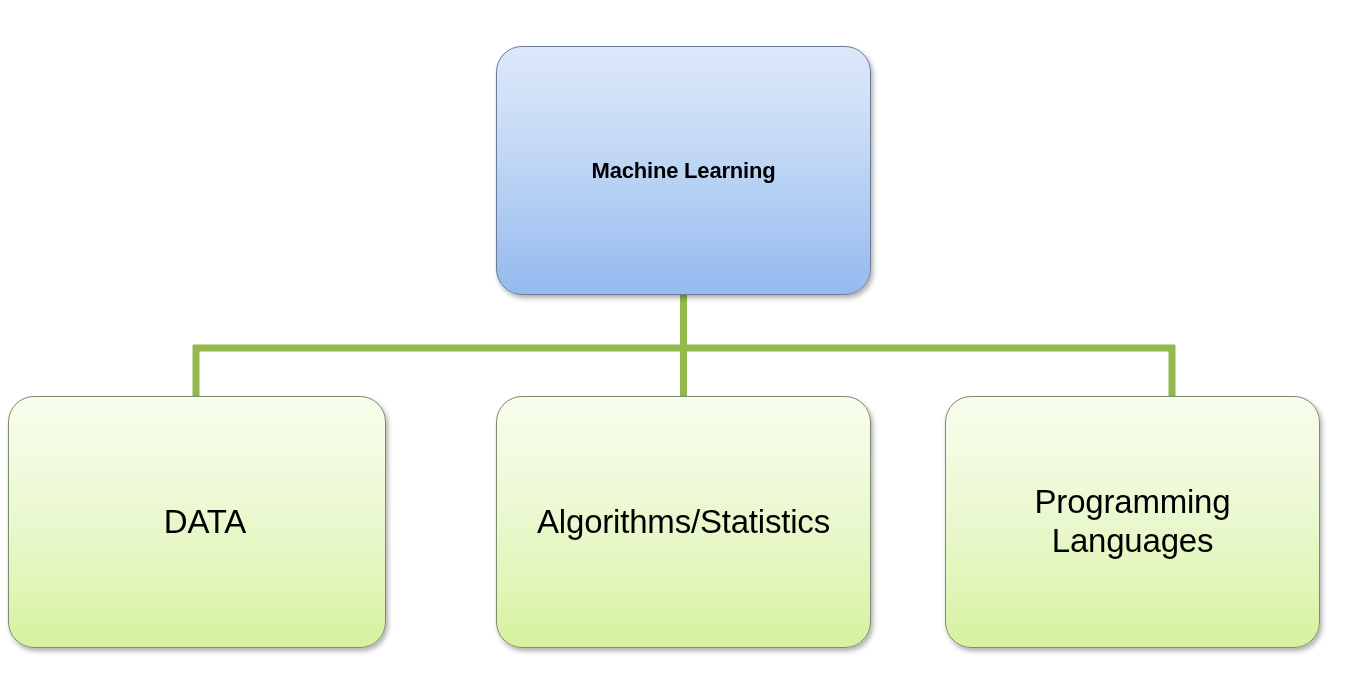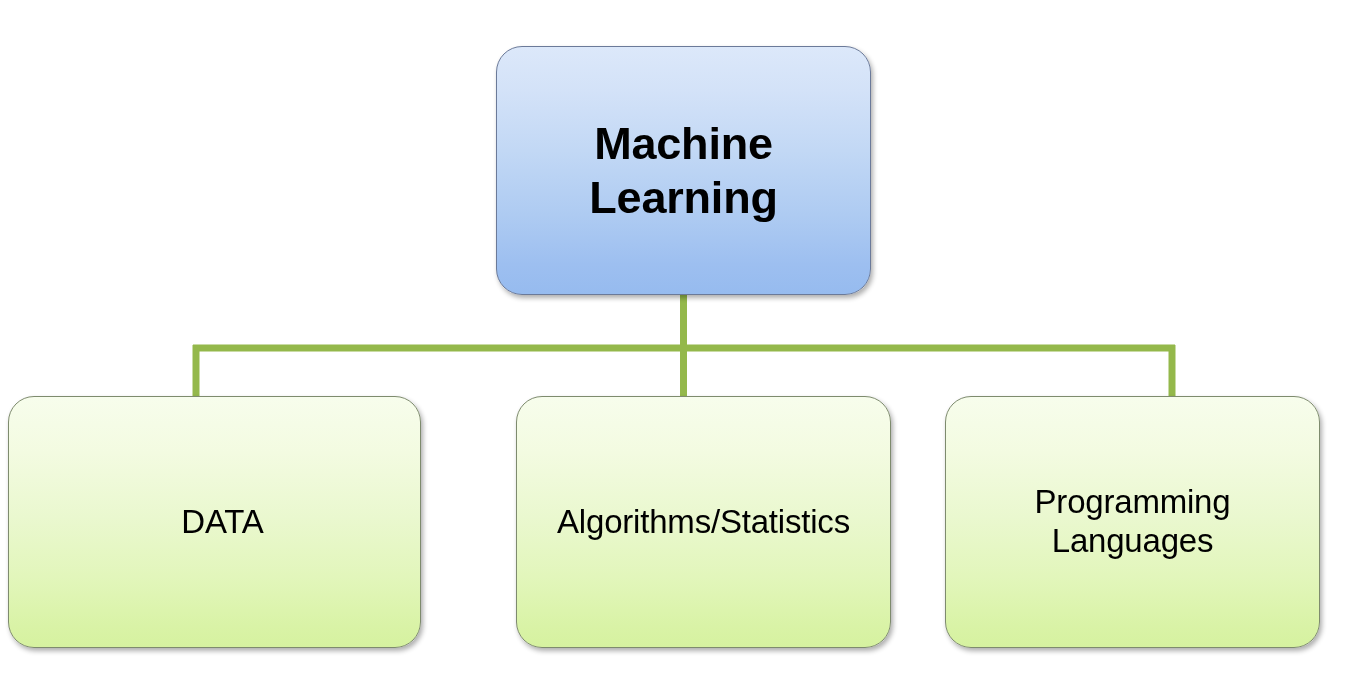--- a/index.html
+++ b/index.html
@@ -59,21 +59,21 @@
     border: 1px solid #6b7a99;
     background: linear-gradient(to bottom,
                 #dce8fa 0%,
                 #d3e2f8 18%,
                 #c2d8f5 42%,
                 #aecbf2 68%,
                 #9dbff0 88%,
                 #96bbef 100%);
   }
   .node.root .node-label {
-    font-size: 45px;
+    font-size: 22px;
     font-weight: 600;
   }
 
   
   .node.child {
     top: 396px;
     height: 252px;
     border: 1px solid #7e8b6e;
     background: linear-gradient(to bottom,
                 #f7fdec 0%,
@@ -81,22 +81,22 @@
                 #eaf8cf 48%,
                 #e2f6bb 72%,
                 #d9f3a6 92%,
                 #d6f2a0 100%);
   }
   .node.child .node-label {
     font-size: 33px;
     font-weight: 400;
   }
 
-  .node.child-data        { left: 8px;   width: 413px; padding-left: 16px; }
-  .node.child-algorithms  { left: 496px; width: 375px; margin-left: 20px; }
+  .node.child-data        { left: 8px;   width: 378px; padding-left: 16px; }
+  .node.child-algorithms  { left: 496px; width: 375px; }
   .node.child-languages   { left: 945px; width: 375px; }
   .node.child-languages .node-label { font-weight: 500; }
 </style>
 </head>
 <body>
 
 <div id="canvas">
 
   <svg id="connectors" viewBox="0 0 1366 696" width="1366" height="696" xmlns="http://www.w3.org/2000/svg" aria-hidden="true">
     <g fill="none" stroke="#94b84b" stroke-width="7" stroke-linecap="butt">

